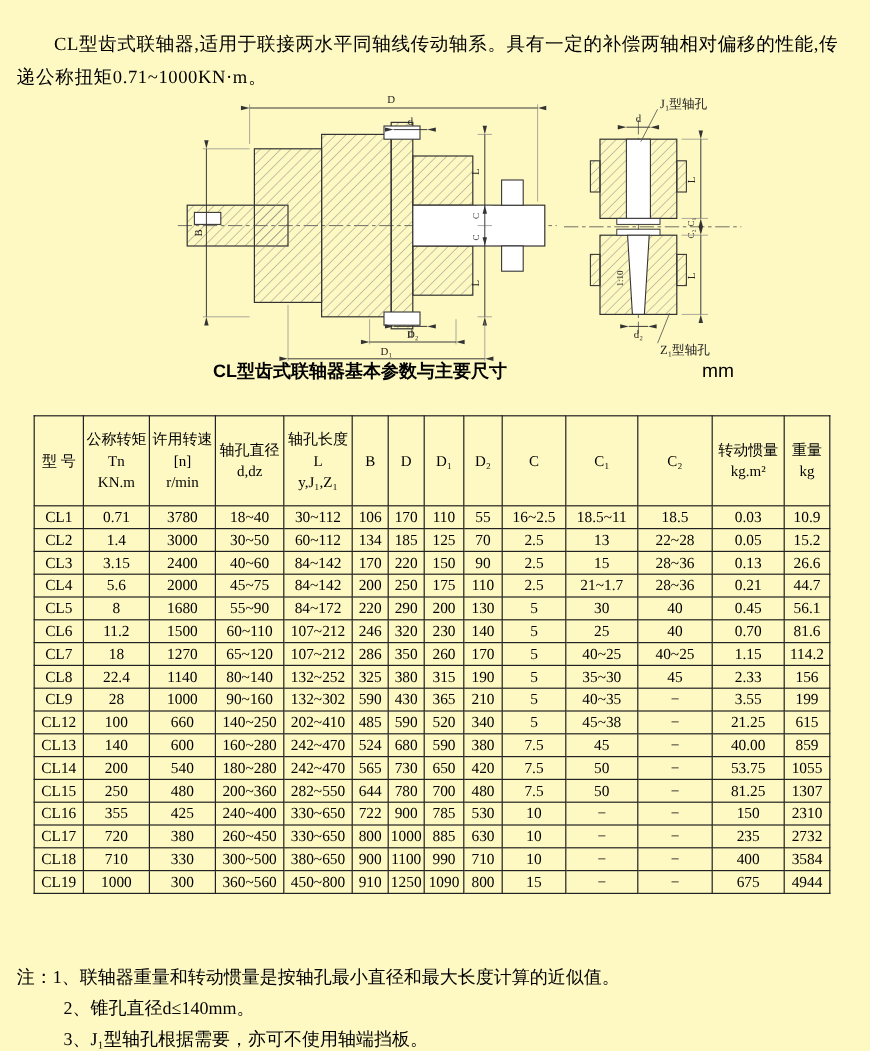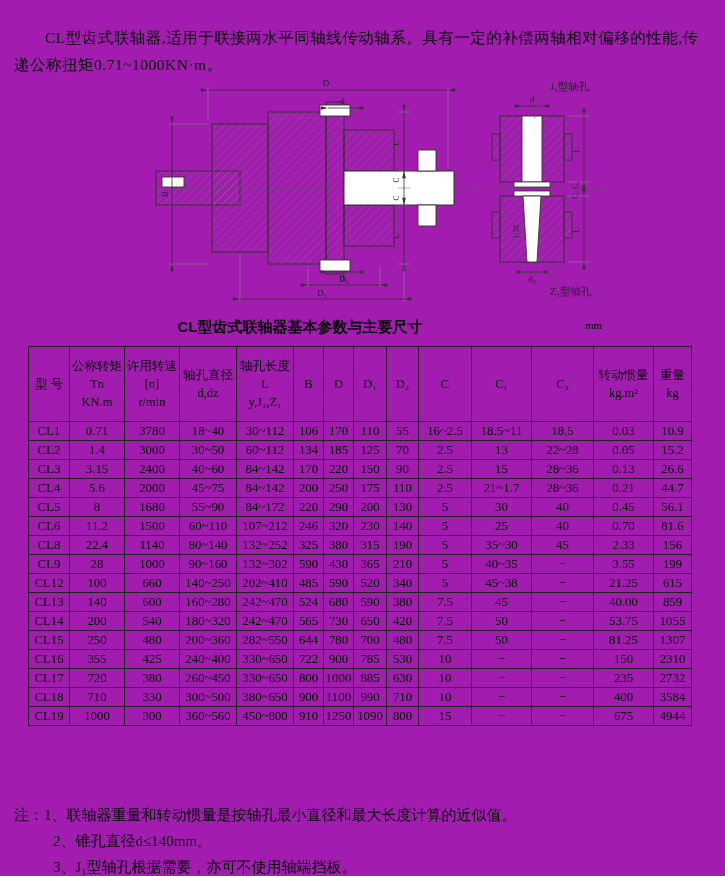--- a/index.html
+++ b/index.html
@@ -1,24 +1,24 @@
 <!DOCTYPE html>
 <html><head>
 <meta charset="utf-8">
 <style>
   html,body{margin:0;padding:0;background:#fff;}
-  .page{position:relative;width:725px;height:876px;background:#a21caf;color:#000;
+  .page{position:relative;width:725px;height:876px;background:#fef9c3;color:#000;
         font-family:"Liberation Serif","DejaVu Serif",serif;overflow:hidden;}
   .intro{position:absolute;top:8px;left:14px;width:700px;font-size:15.5px;
          line-height:27px;text-indent:2em;letter-spacing:.5px;}
   .diagram{position:absolute;top:74px;left:148px;}
-  .title-row{position:absolute;top:318px;left:0;width:709px;height:22px;}
+  .title-row{position:absolute;top:300px;left:0;width:709px;height:22px;}
   .tbl-title{position:absolute;left:0;width:600px;text-align:center;
              font-family:"Liberation Sans","DejaVu Sans",sans-serif;font-weight:bold;font-size:15px;}
-  .unit{position:absolute;left:585px;top:1px;font-family:Liberation Serif, serif;font-size:11px;}
+  .unit{position:absolute;left:585px;top:1px;font-family:Liberation Sans, sans-serif;font-size:16px;}
   table.params{position:absolute;top:346px;left:28px;width:663px;border-collapse:collapse;
                table-layout:fixed;font-size:12.5px;}
   table.params th,table.params td{border:1px solid #222;text-align:center;vertical-align:middle;
                padding:0 1px;overflow:hidden;}
   table.params th{font-weight:normal;height:74px;white-space:pre-line;line-height:1.45;font-size:12.5px;}
   table.params td{height:18px;line-height:18px;font-size:12.8px;}
   .notes{position:absolute;top:802px;left:14px;width:700px;font-size:15px;line-height:26px;}
   .notes .row1{display:flex;}
   .notes .indent{margin-left:2.6em;}
   .dlabel{font-size:9px;fill:#222;font-family:"Liberation Serif","DejaVu Serif",serif;}
@@ -283,20 +283,36 @@
           <td>320</td>
           <td>230</td>
           <td>140</td>
           <td>5</td>
           <td>25</td>
           <td>40</td>
           <td>0.70</td>
           <td>81.6</td>
         </tr>
         <tr>
+          <td>CL7</td>
+          <td>18</td>
+          <td>1270</td>
+          <td>65~120</td>
+          <td>107~212</td>
+          <td>286</td>
+          <td>350</td>
+          <td>260</td>
+          <td>170</td>
+          <td>5</td>
+          <td>40~25</td>
+          <td>40~25</td>
+          <td>1.15</td>
+          <td>114.2</td>
+        </tr>
+        <tr>
           <td>CL8</td>
           <td>22.4</td>
           <td>1140</td>
           <td>80~140</td>
           <td>132~252</td>
           <td>325</td>
           <td>380</td>
           <td>315</td>
           <td>190</td>
           <td>5</td>
@@ -350,21 +366,21 @@
           <td>7.5</td>
           <td>45</td>
           <td>−</td>
           <td>40.00</td>
           <td>859</td>
         </tr>
         <tr>
           <td>CL14</td>
           <td>200</td>
           <td>540</td>
-          <td>180~320</td>
+          <td>180~280</td>
           <td>242~470</td>
           <td>565</td>
           <td>730</td>
           <td>650</td>
           <td>420</td>
           <td>7.5</td>
           <td>50</td>
           <td>−</td>
           <td>53.75</td>
           <td>1055</td>

